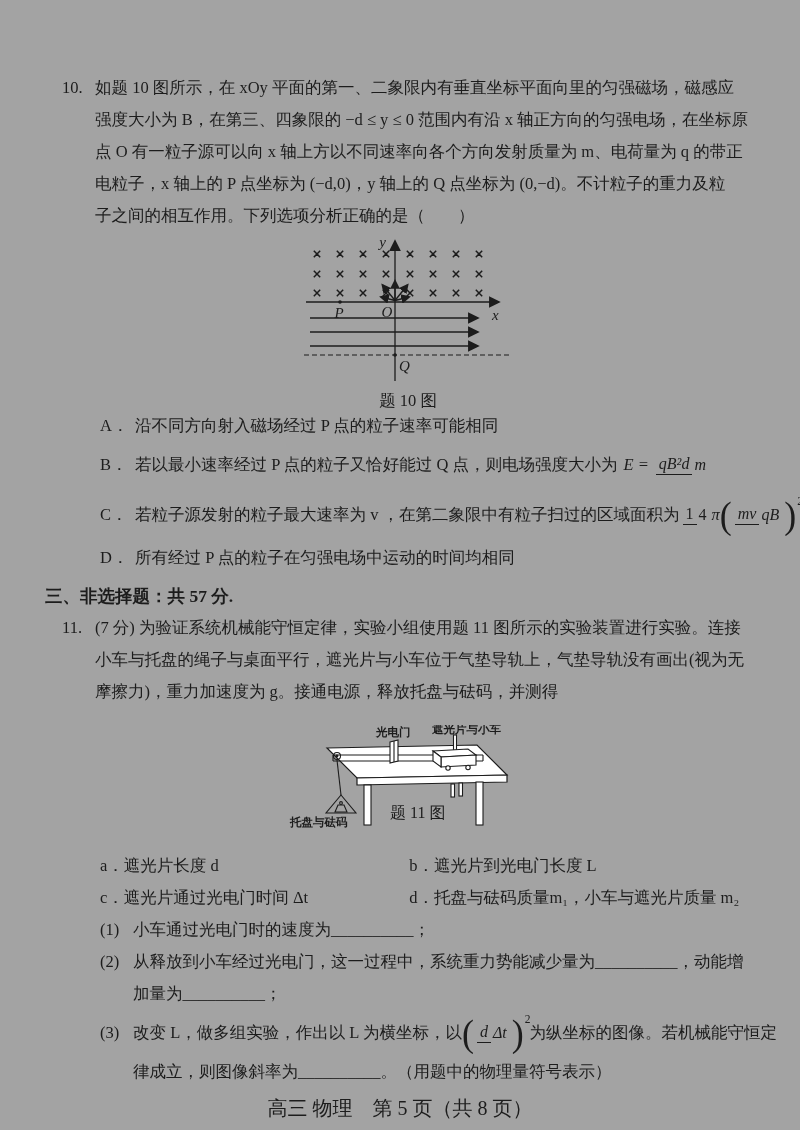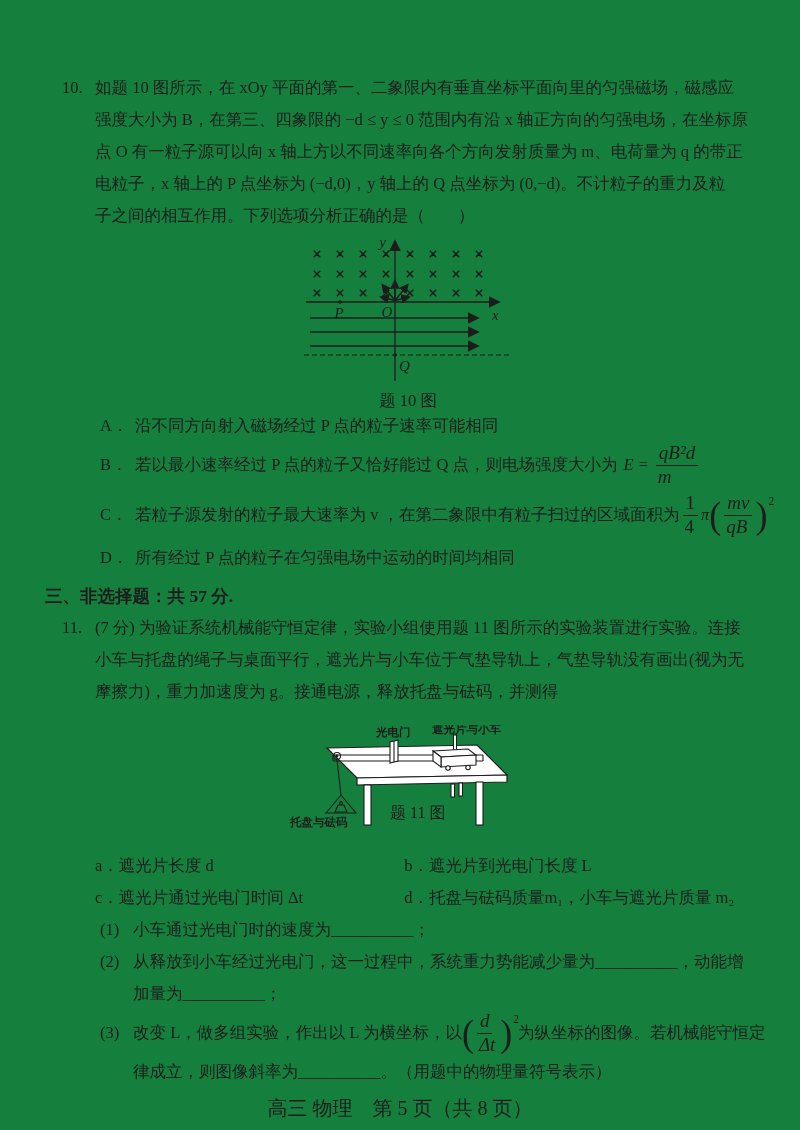--- a/index.html
+++ b/index.html
@@ -1,52 +1,52 @@
 <!DOCTYPE html>
 <html><head>
 <meta charset="utf-8">
 <style>
   * { margin:0; padding:0; box-sizing:border-box; }
   body { background:#e8e8e8; }
   .page {
-    width:800px; height:1130px; background:#15803d; color:#1c1c1c;
+    width:800px; height:1130px; background:#a3a3a3; color:#1c1c1c;
     position:relative; overflow:hidden; margin:0 auto;
     font-family:"Liberation Serif","DejaVu Serif",serif;
     font-size:16.5px;
   }
   .content { padding:72px 58px 0 95px; }
   .line { line-height:32px; height:32px; white-space:nowrap; }
   .qnum { display:inline-block; width:33px; margin-left:-33px; }
   
   .fig10 { margin:2px 0 0 207px; width:212px; }
   .fig10 svg { display:block; }
   .figcap { text-align:center; font-size:16.5px; line-height:19px; margin-top:7px; }
   
   .opt { display:flex; align-items:center; white-space:nowrap; margin-left:5px; }
   .opt .olabel { flex:none; width:35px; }
   .opt-a, .opt-d { height:32px; }
   .opt-b { height:46px; }
   .opt-c { height:54px; }
   .var { font-style:italic; }
-  .frac { display:inline-flex; flex-direction:column; align-items:flex-start;
-          font-size:19px; line-height:1.18; margin:0 3px; }
+  .frac { display:inline-flex; flex-direction:row; align-items:flex-end;
+          font-size:16px; line-height:1.18; margin:0 3px; }
   .frac.it { font-style:italic; }
   .frac .top { border-bottom:1.3px solid #1c1c1c; padding:0 3px; }
   .frac .bot { padding:0 2px; }
   .bigparen { font-size:36px; font-weight:400; line-height:1;
               font-family:"Liberation Serif",serif; transform:scaleY(1.05); }
   .psup { font-size:11.5px; font-style:normal; position:relative; top:-14px; left:1px; }
   
   .sec { margin:6px 0 0 -50px; font-weight:bold; font-size:17.5px;
          line-height:32px; height:32px; white-space:nowrap; }
   
   .fig11 { margin:17px 0 3px 185px; width:340px; }
   .fig11 svg { display:block; }
   
-  .items-row { line-height:32px; height:32px; white-space:nowrap; }
+  .items-row { line-height:32px; height:32px; white-space:nowrap; margin-left:5px; }
   .items-row .left { display:inline-block; width:305px; }
   .part { margin-left:38px; }
   .part .pnum { display:inline-block; width:33px; margin-left:-33px; }
   .p3row { display:flex; align-items:center; height:46px; white-space:nowrap; }
   .p3row .pnum { flex:none; }
   
   .pfoot { text-align:center; font-size:20px; line-height:20px; margin-top:10px; }
   
   svg text { font-family:"Liberation Serif","DejaVu Serif",serif; }
   .svglabel-it { font-style:italic; font-size:15px; fill:#1c1c1c; }

